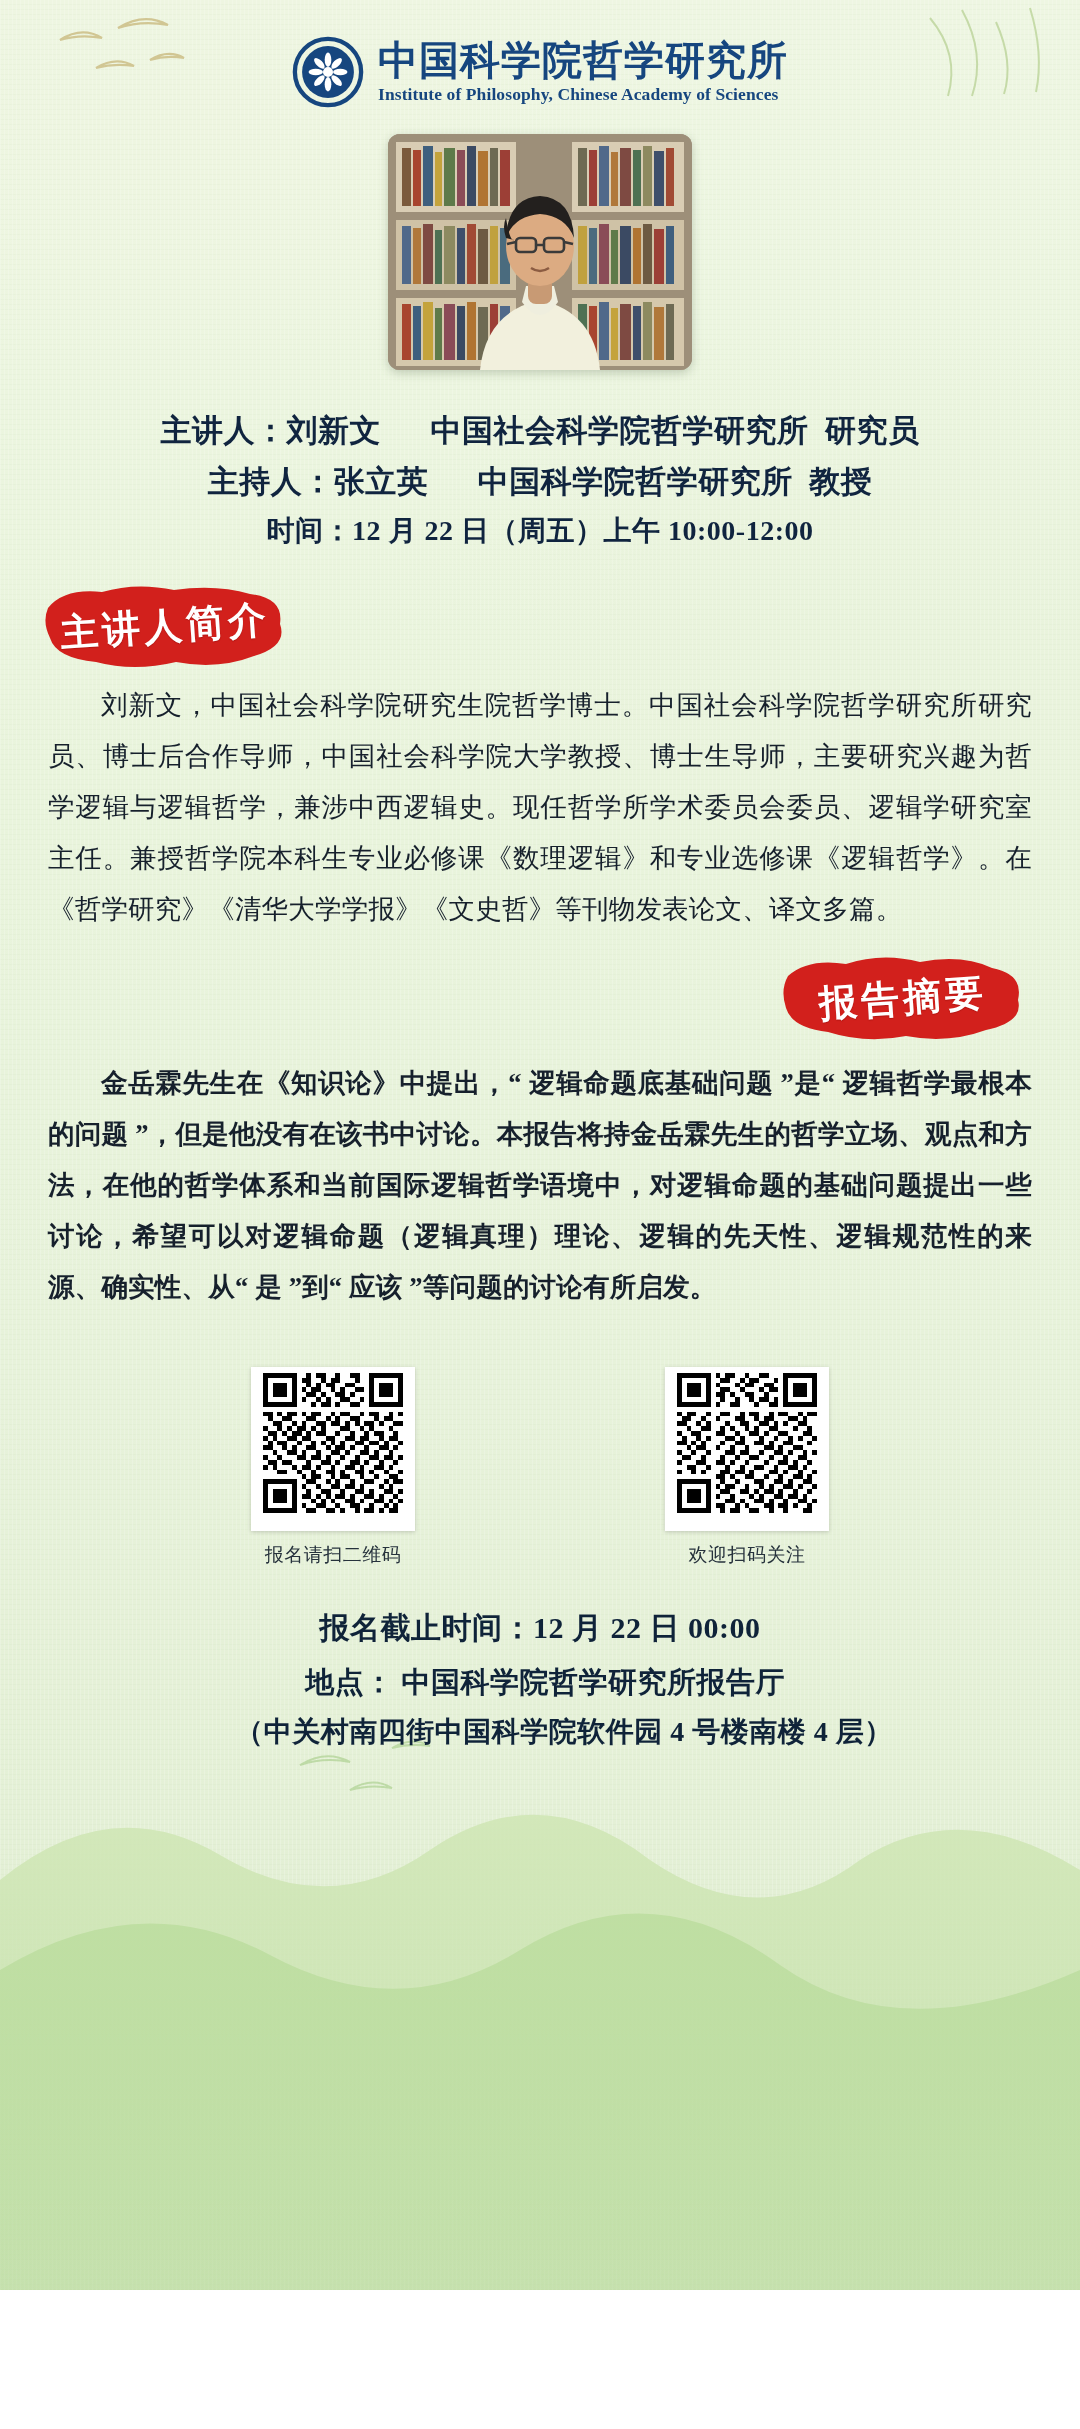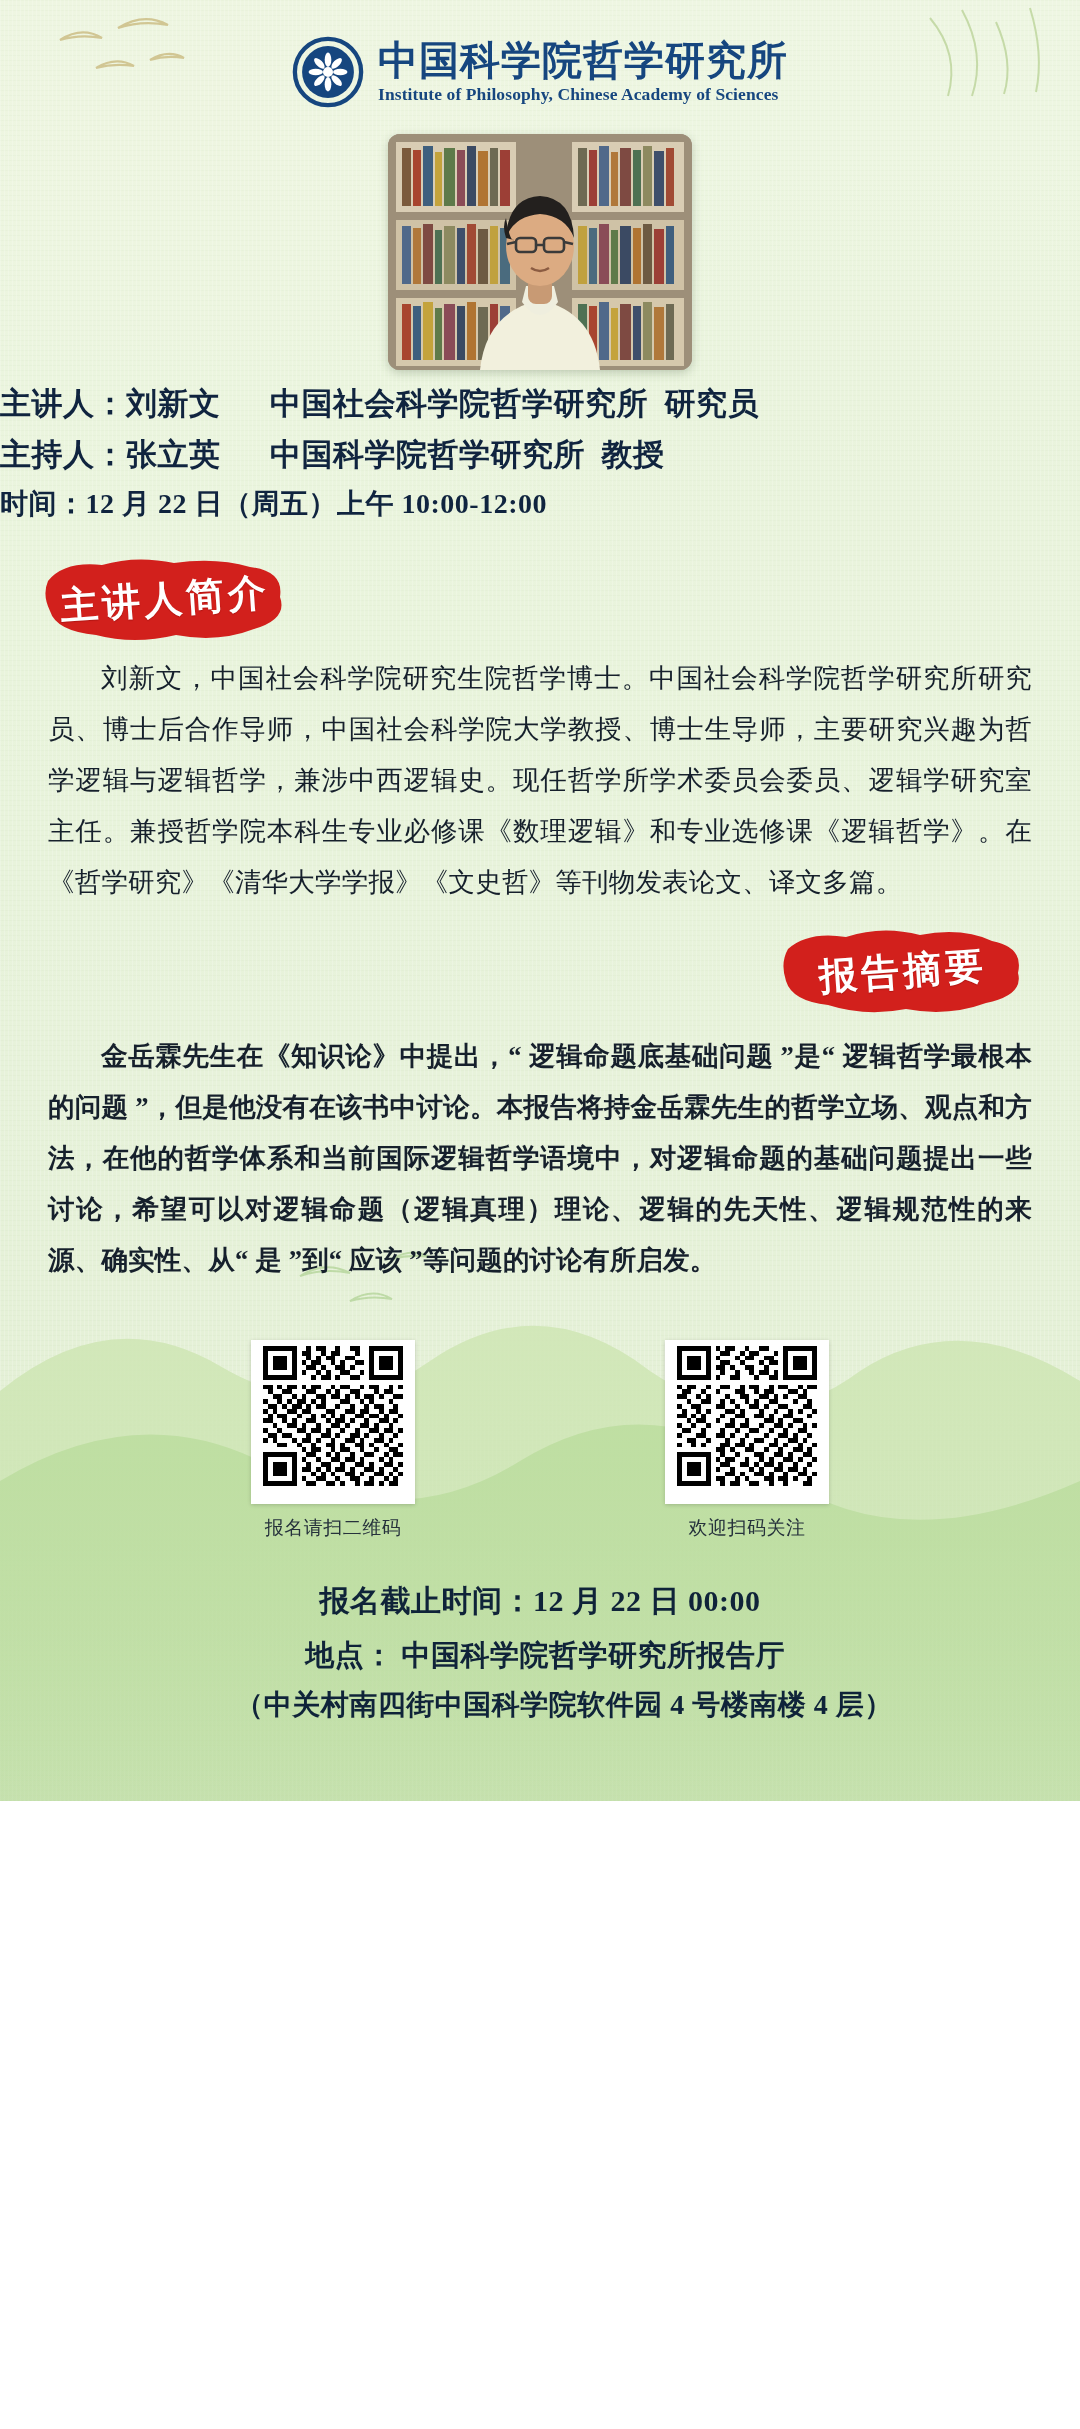--- a/index.html
+++ b/index.html
@@ -3,21 +3,21 @@
 <meta charset="utf-8">
 <style>
   html, body {
     margin: 0;
     padding: 0;
     background: #ffffff;
   }
   .poster {
     position: relative;
     width: 1080px;
-    height: 1801px;
+    height: 2290px;
     overflow: hidden;
     font-family: "Liberation Serif", "DejaVu Serif", serif;
     background:
       radial-gradient(ellipse 900px 500px at 20% 5%, #eef5e0 0%, rgba(238,245,224,0) 60%),
       radial-gradient(ellipse 900px 600px at 85% 30%, #e9f3dc 0%, rgba(233,243,220,0) 65%),
       linear-gradient(180deg, #eef6e2 0%, #e9f4dc 35%, #e7f2da 60%, #e4f0d6 80%, #dcebcc 100%);
   }
   
   .poster::before {
     content: "";
@@ -104,22 +104,22 @@
     border-radius: 12px;
     overflow: hidden;
     box-shadow: 0 3px 10px rgba(60,80,50,.25);
     background: #7d7264;
     position: relative;
   }
   .photo-svg { display: block; width: 100%; height: 100%; }
 
   
   .credits {
-    margin-top: 13px;
-    text-align: left;
+    margin-top: 40px;
+    text-align: center;
     color: #10243f;
   }
   .credit-line {
     font-size: 31px;
     font-weight: bold;
     letter-spacing: 0.5px;
     margin-bottom: 9px;
     white-space: pre;
   }
   .credit-time {

